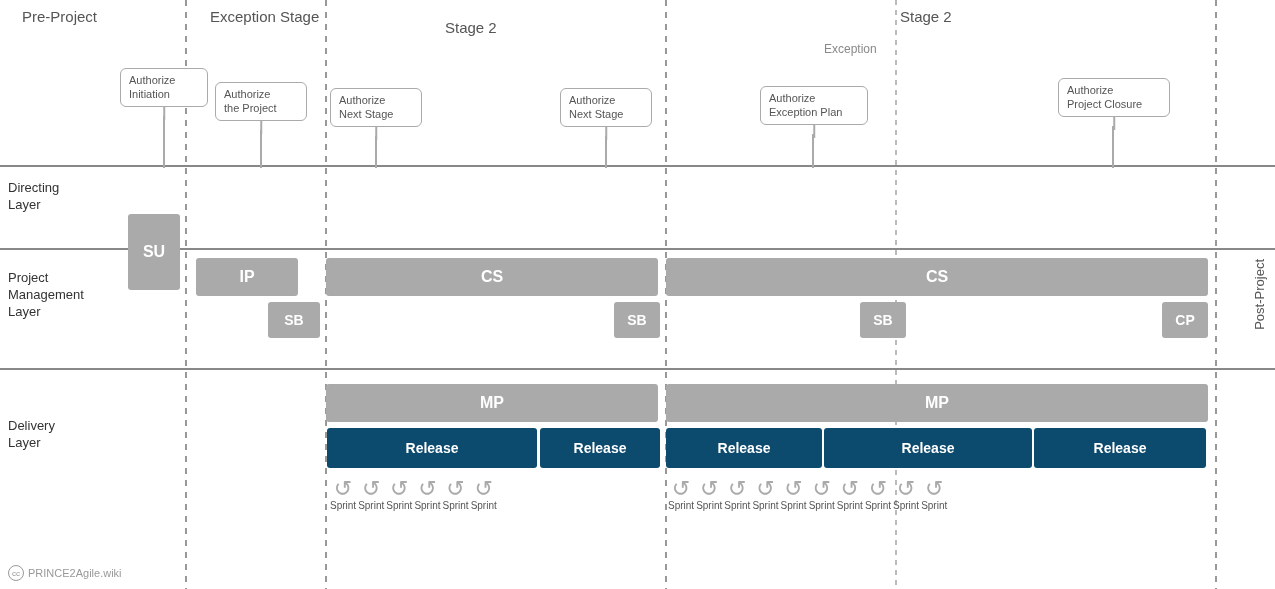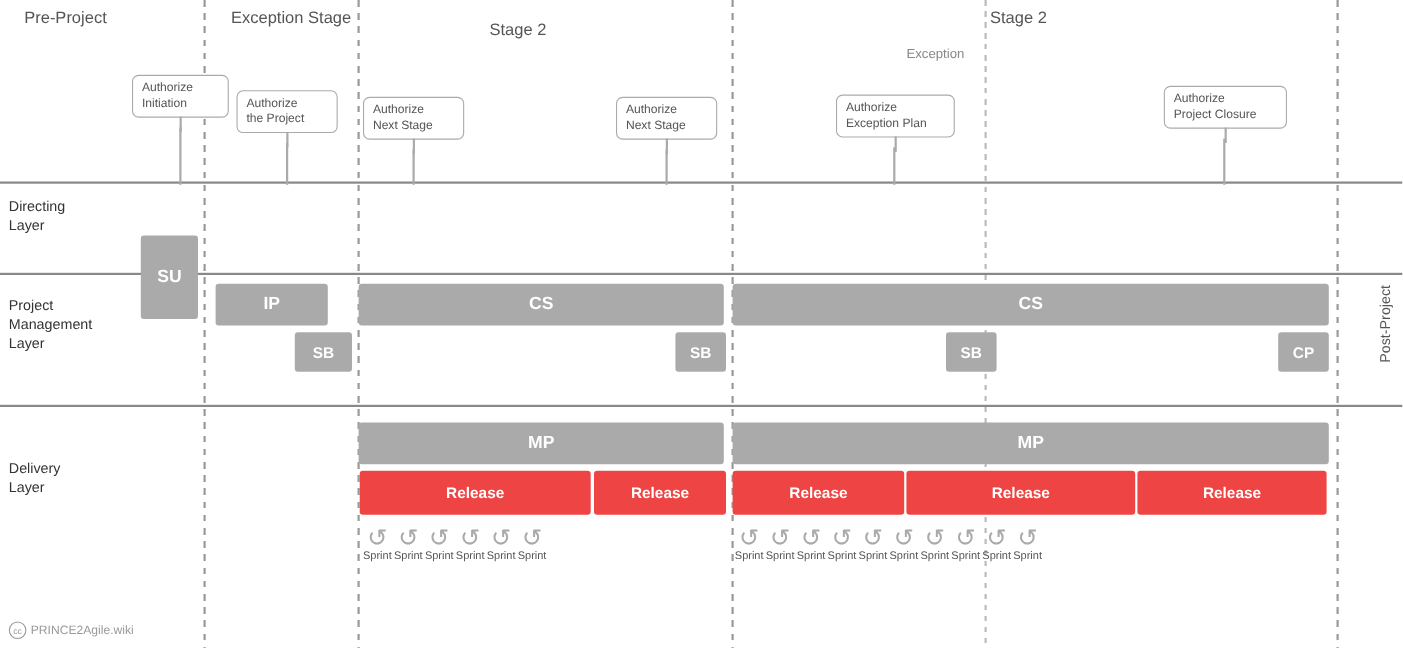--- a/index.html
+++ b/index.html
@@ -119,21 +119,21 @@
       justify-content: center;
       font-weight: bold;
       font-size: 16px;
       color: #fff;
       border-radius: 3px;
     }
     .block-gray {
       background: #aaa;
     }
     .block-blue {
-      background: #ef4444;
+      background: #0c4a6e;
     }
 
     
     .sprint-icon {
       display: inline-flex;
       flex-direction: column;
       align-items: center;
       font-size: 10px;
       color: #555;
     }

